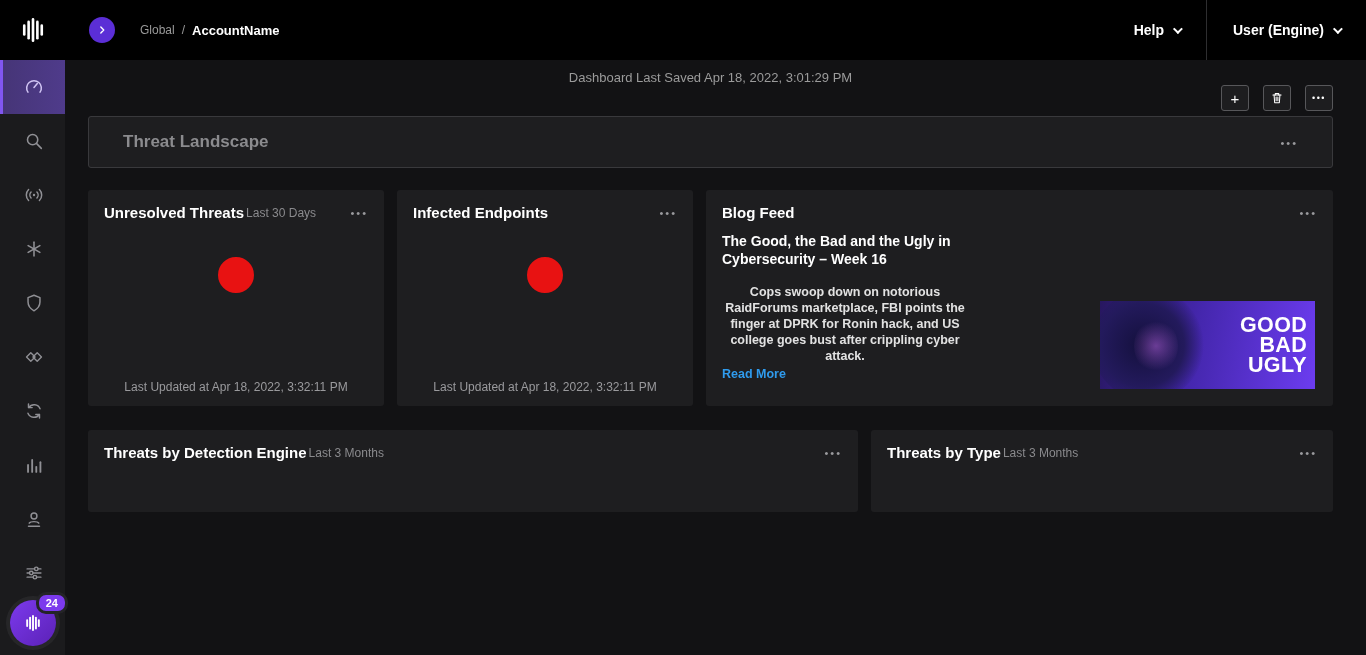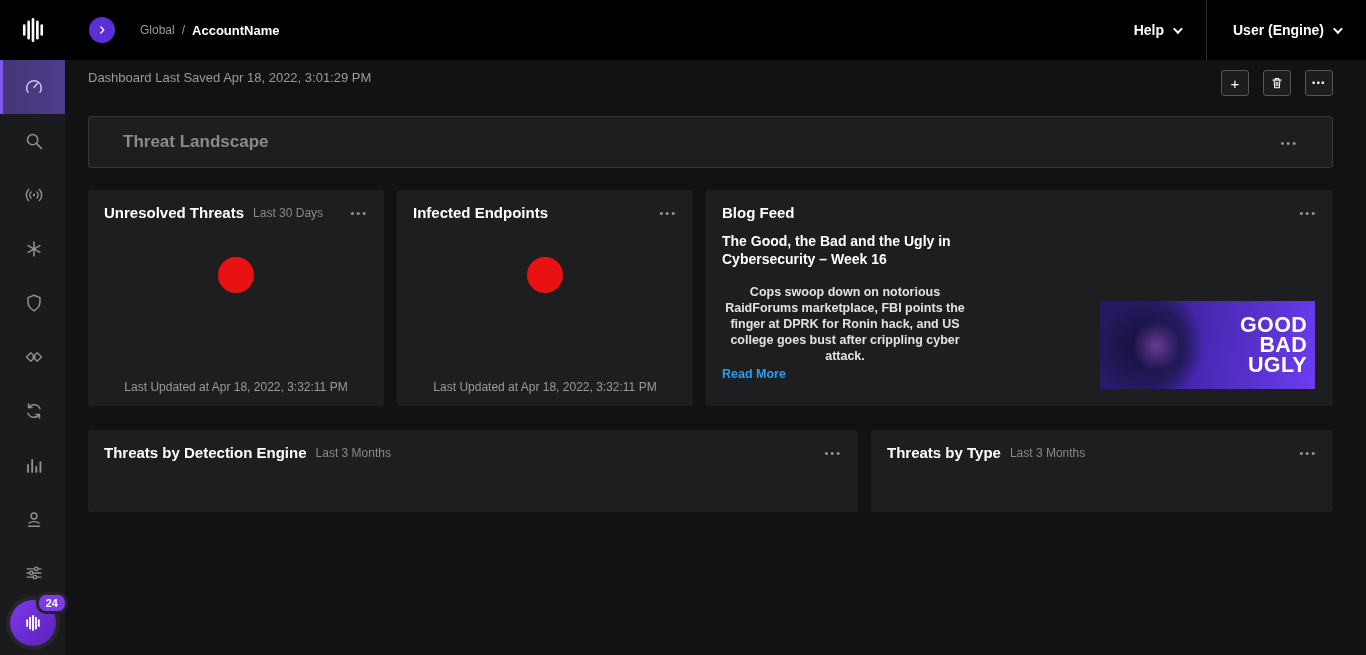--- a/index.html
+++ b/index.html
@@ -19,42 +19,42 @@
   .chev { width:7px; height:7px; border-right:2px solid #fff; border-bottom:2px solid #fff; transform:rotate(45deg) translateY(-2px); display:inline-block; }
 
   
   .sidebar { position:fixed; top:60px; left:0; width:65px; height:595px; background:#1b1b1d; z-index:20; }
   .side-item { width:65px; height:54px; display:flex; align-items:center; justify-content:center; cursor:pointer; border-left:3px solid transparent; }
   .side-item.active { background:linear-gradient(90deg,#463577,#4f3b8b); border-left:3px solid #8156f0; }
   .side-item svg { display:block; }
 
   
   .content { position:absolute; top:60px; left:65px; width:1301px; height:595px; padding:10px 33px 0 23px; }
-  .toolbar-row { display:flex; align-items:flex-start; height:30px; }
+  .toolbar-row { display:flex; align-items:center; height:30px;flex-direction:column; }
   .last-saved { color:#9b9b9b; font-size:13px; }
   .toolbar-actions { margin-left:auto; display:flex; gap:14px; }
   .sq-btn { width:28px; height:26px; background:#1d1d1f; border:1px solid #57575a; border-radius:3px; color:#fff; display:flex; align-items:center; justify-content:center; cursor:pointer; font-size:15px; line-height:1; }
   .sq-btn .dots { font-size:9px; letter-spacing:1.5px; color:#fff; }
 
   .panel { margin-top:16px; height:52px; background:#1e1e20; border:1px solid #39393c; border-radius:3px; display:flex; align-items:center; padding:0 34px; }
   .panel h2 { color:#8b8b8e; font-size:17px; font-weight:700; }
   .more-btn { margin-left:auto; background:none; border:none; color:#9a9a9d; cursor:pointer; }
   .dots { font-size:11px; letter-spacing:2px; color:#9a9a9d; }
 
   .cards-row { display:flex; gap:13px; }
   .row1 { margin-top:22px; height:216px; }
   .row2 { margin-top:24px; height:82px; }
   .card { background:#1e1e20; border-radius:3px; position:relative; overflow:hidden; }
   .card-sm { flex:0 0 296px; }
   .card-blog { flex:1 1 auto; }
   .card-wide { flex:0 0 770px; }
   .card-med { flex:1 1 auto; }
   .card-head { display:flex; align-items:center; padding:14px 16px 8px 16px; }
   .card-head h3 { color:#fff; font-size:15px; font-weight:700; }
-  .range { color:#8a8a8d; font-size:12px; margin-left:9px; }
+  .range { color:#8a8a8d; font-size:12px; margin-left:2px; }
 
   .donut-wrap { display:flex; justify-content:center; margin-top:28px; }
   .donut { width:30px; height:30px; border:18px solid #e81212; border-radius:50%; cursor:pointer; }
   .card-foot { position:absolute; bottom:12px; left:0; width:100%; text-align:center; color:#9a9a9d; font-size:12px; }
 
   .blog-body { position:relative; height:160px; padding:4px 16px 0 16px; }
   .blog-title { color:#fff; font-size:14px; font-weight:700; line-height:1.25; width:250px; }
   .blog-excerpt { margin-top:16px; color:#e2e2e2; font-size:12.5px; font-weight:600; line-height:1.28; width:246px;text-align:center; }
   .read-more { color:#2f9bed; font-size:12.5px; font-weight:600; text-decoration:none; cursor:pointer; display:inline-block; margin-top:2px; }
   .blog-image { position:absolute; right:18px; bottom:0; width:215px; height:88px; background:linear-gradient(100deg,#27175f 0%,#4527ae 45%,#6c3cf0 100%); display:flex; align-items:center; justify-content:flex-end; padding-right:8px; cursor:pointer; overflow:hidden; }

